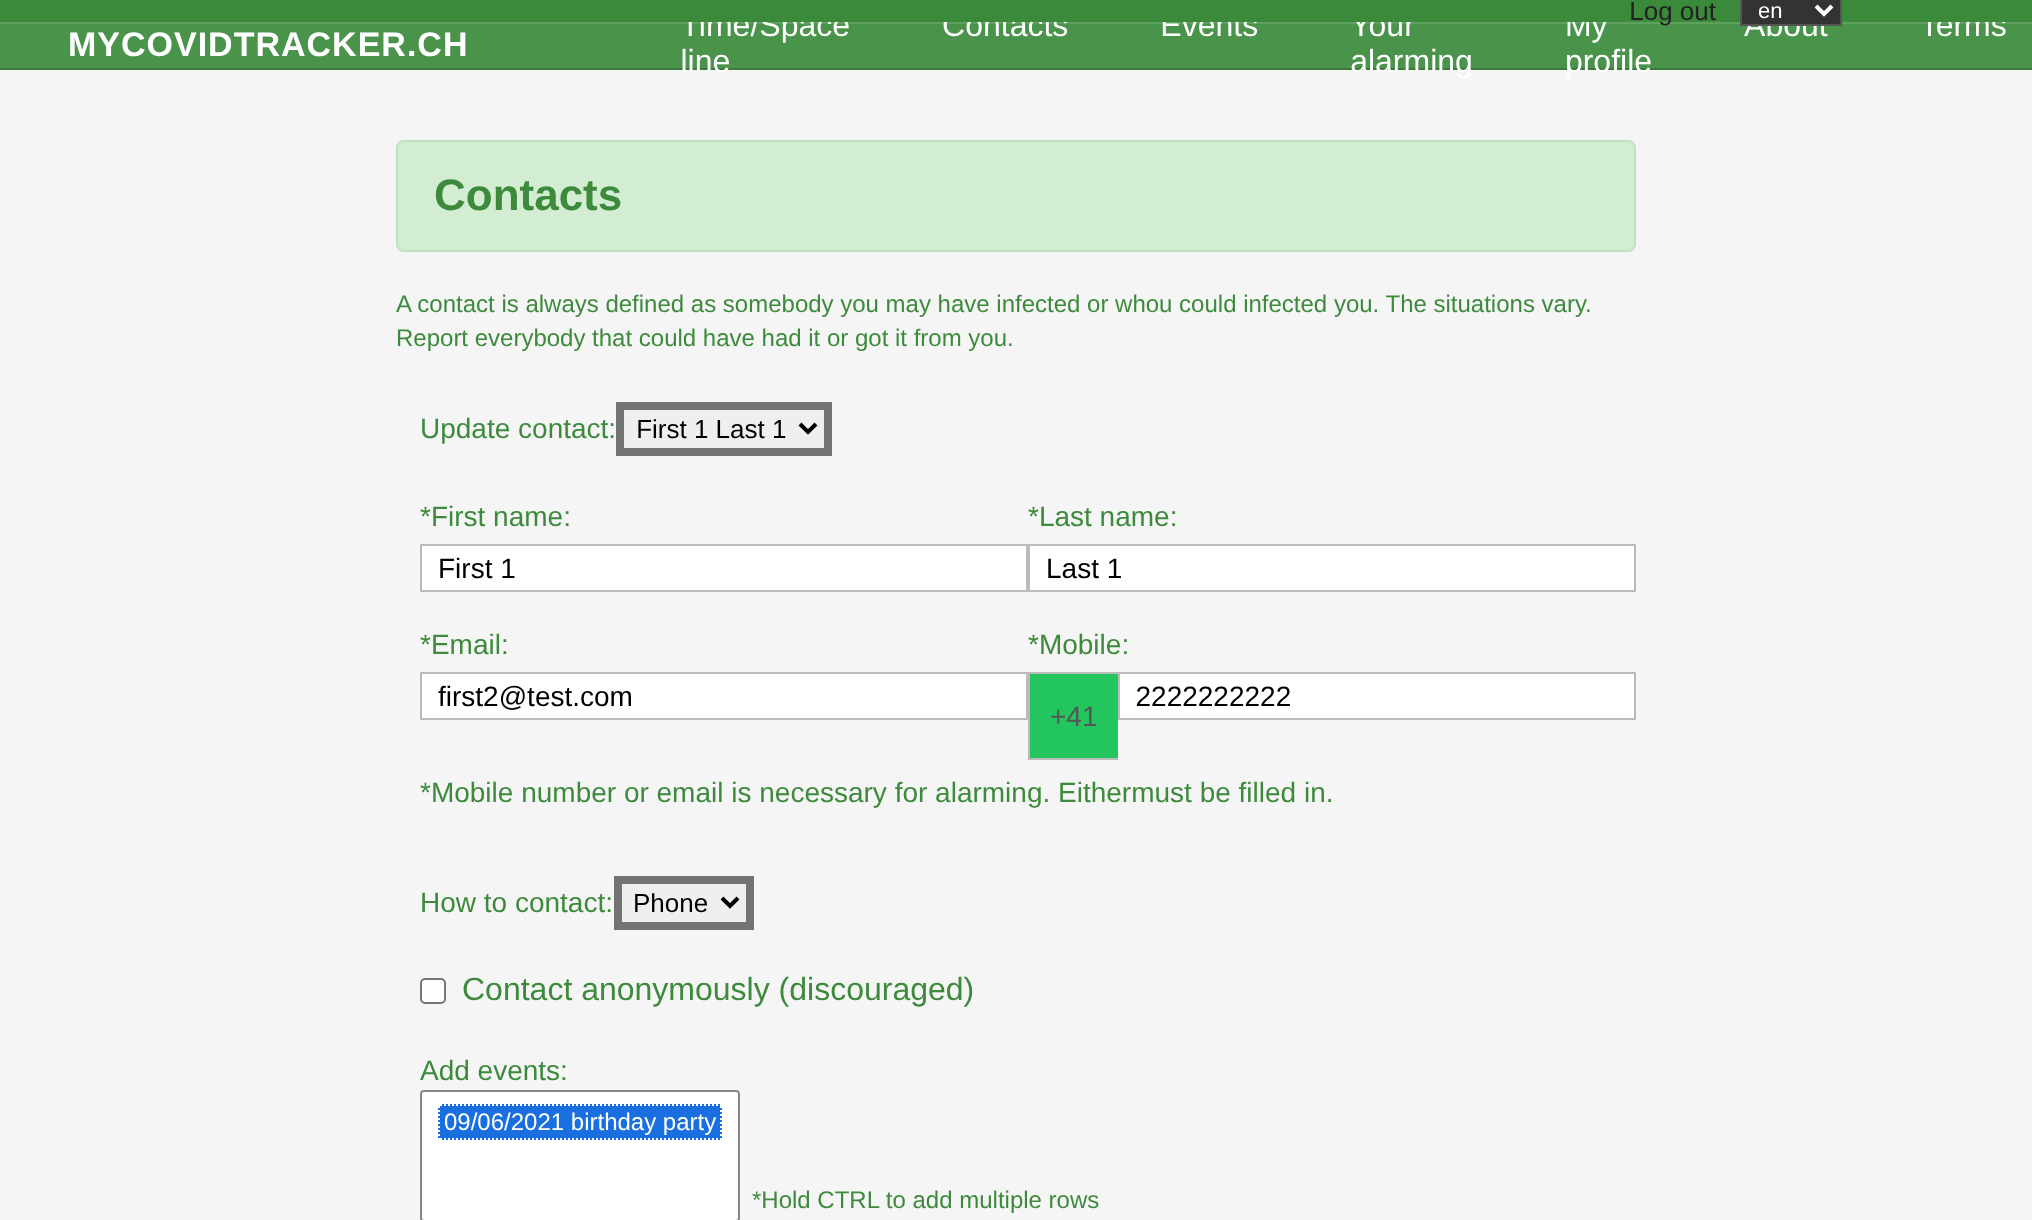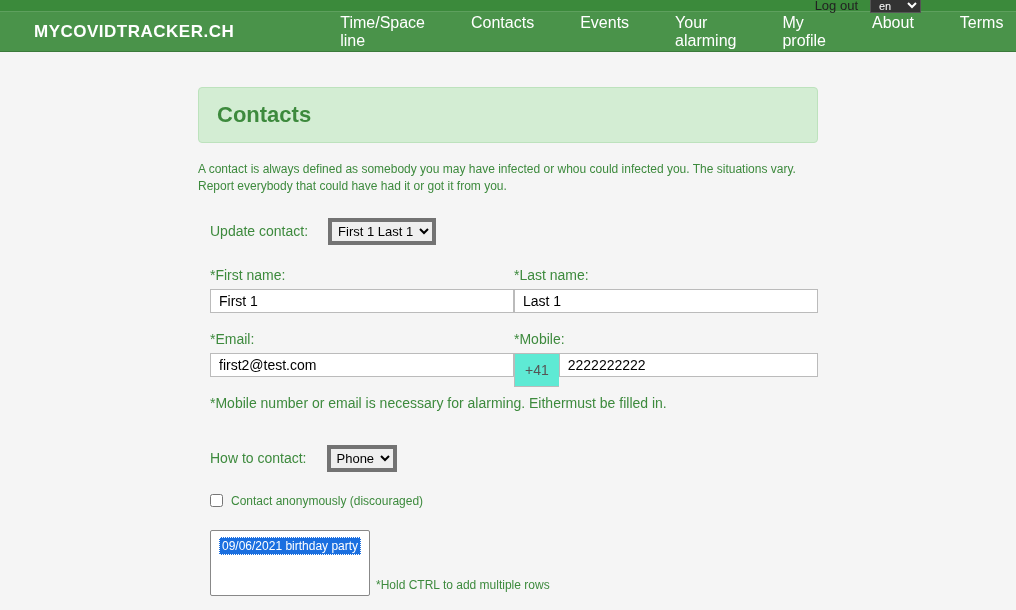--- a/index.html
+++ b/index.html
@@ -29,21 +29,21 @@
     color: #fff;
     border: 1px solid #555;
     font-size: 11px;
     padding: 1px 12px 1px 4px;
     height: 16px;
   }
   .navbar {
     background: #4a934a;
     border-top: 1px solid #5ea05e;
     border-bottom: 1px solid #3b7a3b;
-    height: 41px;
+    height: 24px;
     display: flex;
     align-items: center;
     padding: 0 24px 0 34px;
     gap: 46px;
   }
   .brand {
     color: #fff;
     font-weight: bold;
     font-size: 17px;
     letter-spacing: 0.5px;
@@ -78,21 +78,21 @@
   .intro {
     color: #3d8a3d;
     font-size: 12px;
     line-height: 1.45;
     margin-bottom: 22px;
   }
   .form-area { padding: 0 0 0 12px; }
   .row-inline {
     display: flex;
     align-items: center;
-    gap: 20px;
+    gap: 0;
     margin-bottom: 22px;
   }
   .label-green {
     color: #3d8a3d;
     font-size: 14px;
   }
   select, input[type="text"] {
     font-size: 14px;
     padding: 6px 8px;
     border: 1px solid #bbb;
@@ -117,42 +117,42 @@
     margin-bottom: 6px;
   }
   .text-input {
     width: 100%;
     height: 24px;
   }
   .phone-wrap {
     display: flex;
   }
   .phone-prefix {
-    background: #5eead4;
+    background: #22c55e;
     border: 1px solid #bbb;
     border-right: none;
     padding: 6px 10px;
     color: #555;
     display: flex;
     align-items: center;
-    height: 34px;
+    height: 44px;
   }
   .hint {
     color: #3d8a3d;
     font-size: 14px;
     margin-top: -10px;
     margin-bottom: 34px;
   }
   .checkbox-row {
     display: flex;
     align-items: center;
     gap: 8px;
     margin-bottom: 22px;
   }
-  .checkbox-row label { color: #3d8a3d; font-size: 12px; }
+  .checkbox-row label { color: #3d8a3d; font-size: 16px; }
   .events-label {
     color: #3d8a3d;
     font-size: 14px;
     margin-bottom: 2px;
   }
   .events-wrap {
     display: flex;
     align-items: flex-end;
     gap: 6px;
     margin-bottom: 2px;
@@ -250,20 +250,21 @@
       <select class="inline-sel">
         <option>Phone</option>
       </select>
     </div>
 
     <div class="checkbox-row">
       <input type="checkbox" style="">
       <label>Contact anonymously (discouraged)</label>
     </div>
 
+    <div class="events-label">Add events:</div>
     <div class="events-wrap">
       <select multiple="" class="events-list">
         <option selected="">09/06/2021 birthday party</option>
       </select>
       <span class="events-hint">*Hold CTRL to add multiple rows</span>
     </div>
 
   </div>
 </div>
 

